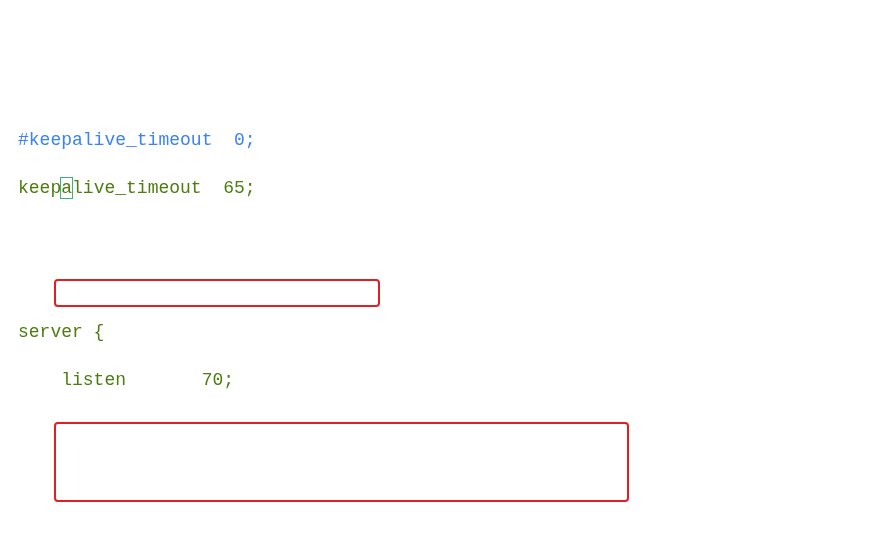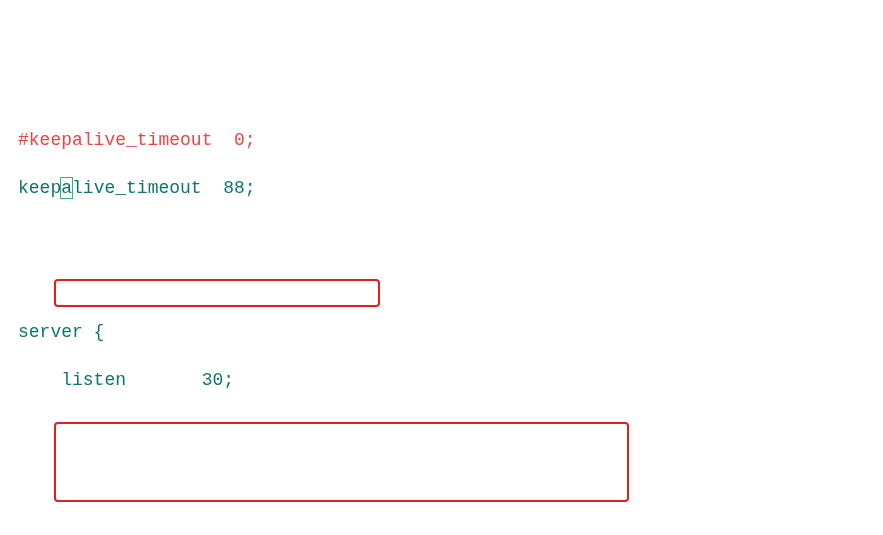--- a/index.html
+++ b/index.html
@@ -13,24 +13,24 @@
       line-height: 24px;
       background: #ffffff;
       padding: 8px 18px;
       color: #000000;
       white-space: pre;
     }
     .code-container {
       position: relative;
     }
     .comment {
-      color: #ef4444;
+      color: #3b82f6;
     }
     .normal {
-      color: #0f766e;
+      color: #4d7c0f;
       text-align: center;
     }
     .cursor-box {
       border: 1px solid #3cb371;
       display: inline-block;
       line-height: 20px;
       margin: 0 -1px;
     }
     .red-box {
       position: absolute;
@@ -55,25 +55,25 @@
       min-height: 24px;
     }
   </style>
 </head>
 <body>
 
 
 
 <div class="code-container">
 <span class="line"><span class="comment">#keepalive_timeout  0;</span></span>
-<span class="line"><span class="normal">keep</span><span class="cursor-box normal">a</span><span class="normal">live_timeout  88;</span></span>
+<span class="line"><span class="normal">keep</span><span class="cursor-box normal">a</span><span class="normal">live_timeout  65;</span></span>
 <span class="line"></span>
 <span class="line"></span>
 <span class="line"><span class="normal">server {</span></span>
-<span class="line"><span class="normal">    listen       30;</span></span>
+<span class="line"><span class="normal">    listen       70;</span></span>
 <span class="line"></span>
 
 
 
 
 
 
 
 
 

